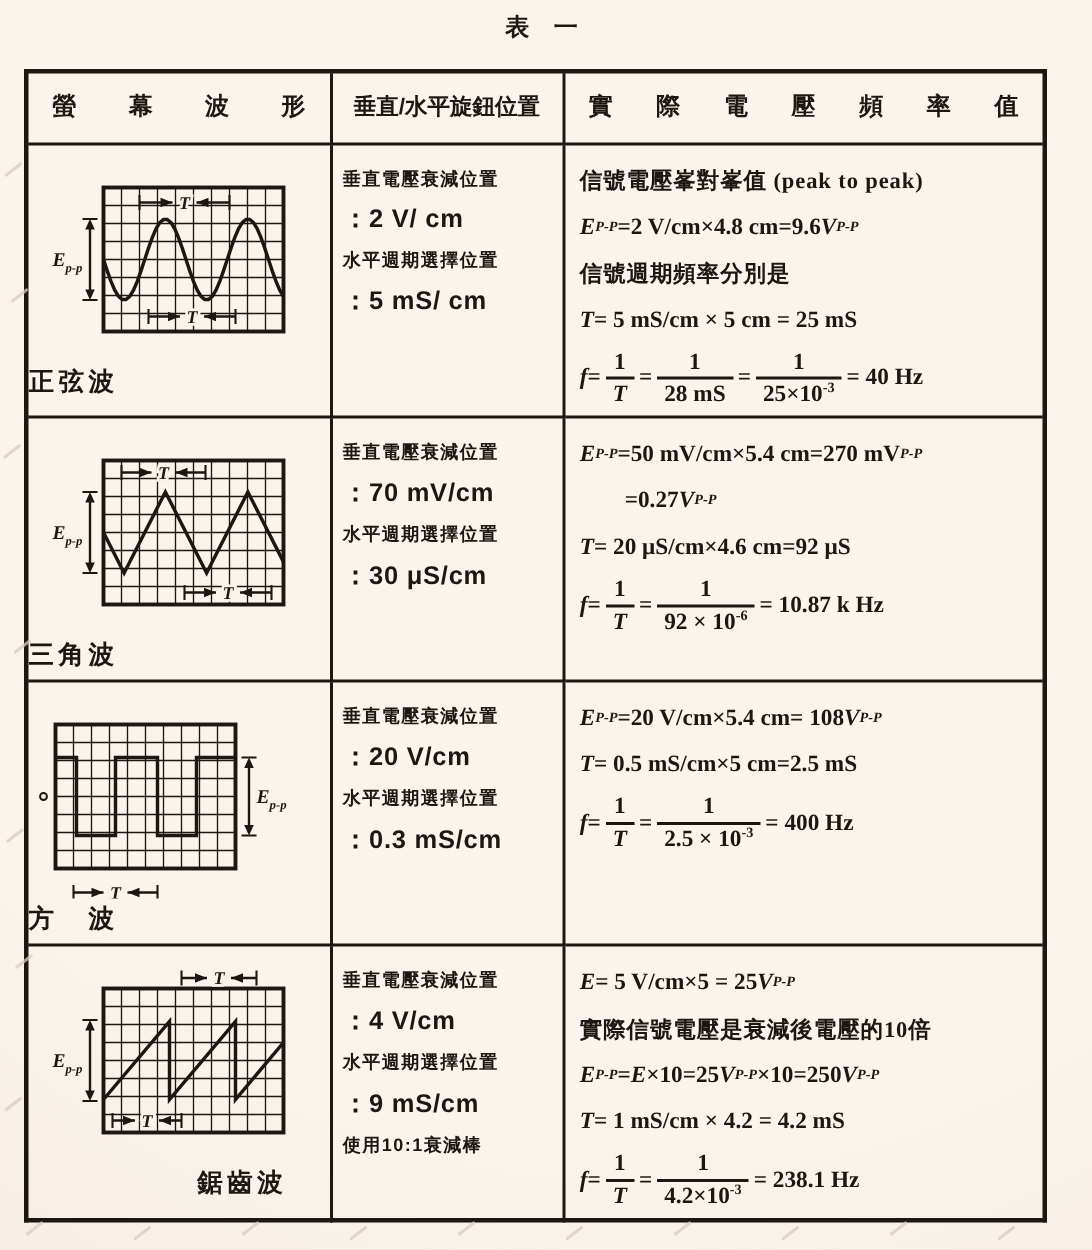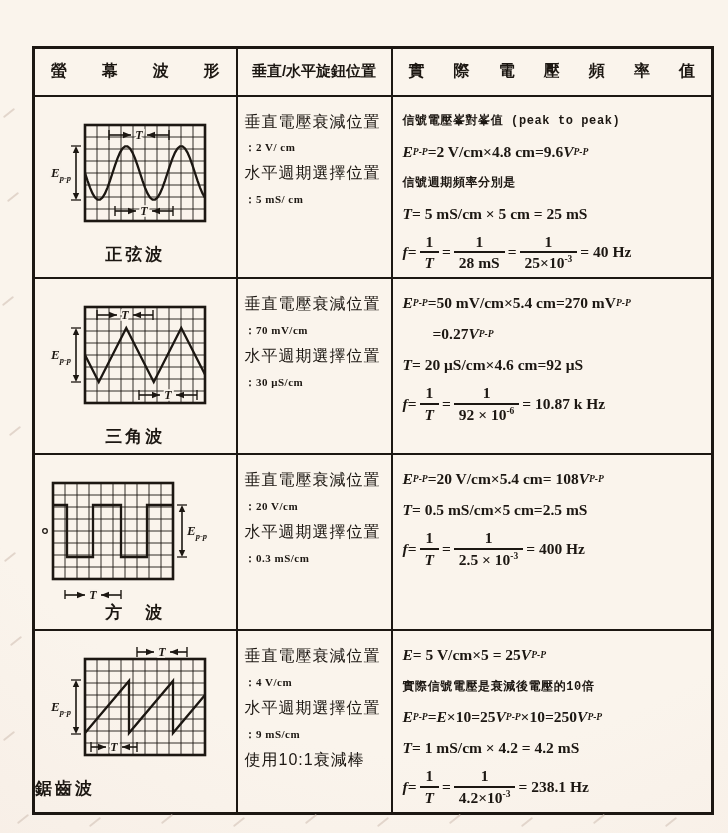--- a/index.html
+++ b/index.html
@@ -13,67 +13,68 @@
     position:relative;width:728px;height:833px;
     background:radial-gradient(130% 110% at 58% 30%, #faf4ec 55%, #f5eae2 100%);
     color:#1c1712;
   }
   .page-title{
     position:absolute;top:8px;left:0;width:100%;
     text-align:center;font-size:16px;font-weight:700;
     letter-spacing:6px;
   }
   table.tbl{
-    position:absolute;left:32px;top:46px;
+    position:absolute;left:16px;top:46px;
     width:679px;height:754px;
     border-collapse:collapse;table-layout:fixed;
     border:3px solid #1c1712;
     background:transparent;
   }
   .tbl th,.tbl td{border:2px solid #1c1712;vertical-align:top;overflow:hidden;}
   col.c1{width:203px;}col.c2{width:155px;}col.c3{width:321px;}
   thead tr{height:48px;}
   tbody tr{height:176px;}
   th{font-size:16px;font-weight:700;vertical-align:middle !important;}
   th.h1,th.h3{text-align:justify;text-align-last:justify;text-justify:inter-character;padding:0 16px;}
   th.h2{text-align:center;padding:0 2px;font-size:15px;letter-spacing:0;}
   
   td.c1td{padding:6px 0 0 0;}
   .scope{display:flex;justify-content:center;margin-top:8px;}
   .scope-svg{display:block;}
   .wave-label{
-    text-align:center;font-size:17px;font-weight:700;
+    font-size:17px;font-weight:700;
     letter-spacing:3px;margin-top:2px;
   }
-  tbody tr:nth-child(4) .wave-label{text-align:left;padding-right:28px;}
+  tbody tr:nth-child(4) .wave-label{text-align:right;padding-right:28px;}
   
   td.c2td{padding:8px 4px 0 7px;}
   .kline{margin:5px 0;line-height:1.55;}
-  .kline.cjk{font-weight:400;font-size:16px;letter-spacing:1px;}
-  .kline.val{font-weight:700;font-size:11px;font-family:Liberation Serif, serif;letter-spacing:.5px;}
+  .kline.cjk{font-weight:700;font-size:12px;letter-spacing:1px;}
+  .kline.val{font-weight:700;font-size:17px;font-family:Liberation Sans, sans-serif;letter-spacing:.5px;}
   
   td.c3td{padding:7px 6px 0 10px;}
   .mline{margin:3px 0;min-height:28px;display:flex;align-items:center;flex-wrap:wrap;
          font-family:"Liberation Serif","DejaVu Serif",serif;font-size:15.5px;font-weight:700;}
-  .mline.cjk{font-family:Liberation Mono, monospace;font-size:12px;font-weight:700;letter-spacing:.6px;}
+  .mline.cjk{font-family:Liberation Serif, serif;font-size:15px;font-weight:700;letter-spacing:.6px;}
   .mline.ind{padding-left:30px;align-items:center;}
   .mline i{font-style:italic;}
   .mline sub{font-size:9.5px;font-style:italic;vertical-align:-4px;letter-spacing:0;}
   .mline sup{font-size:9.5px;vertical-align:6px;}
   .frac{display:inline-block;vertical-align:middle;text-align:center;margin:2px 3px;}
   .frac .num{display:block;border-bottom:2px solid #1c1712;padding:0 5px 1px;line-height:1.15;}
   .frac .den{display:block;padding:1px 5px 0;line-height:1.15;}
   
   .mark{position:absolute;width:14px;height:2px;background:#d9cbc0;border-radius:2px;
         transform:rotate(-38deg);opacity:.75;}
 </style>
 </head>
 <body>
 
 <div class="page">
+  <div class="page-title">表 一</div>
 
   <table class="tbl">
     <colgroup>
         <col class="c1">
         <col class="c2">
         <col class="c3">
       </colgroup>
     <thead>
       <tr>
         <th class="h1">螢 幕 波 形</th>

